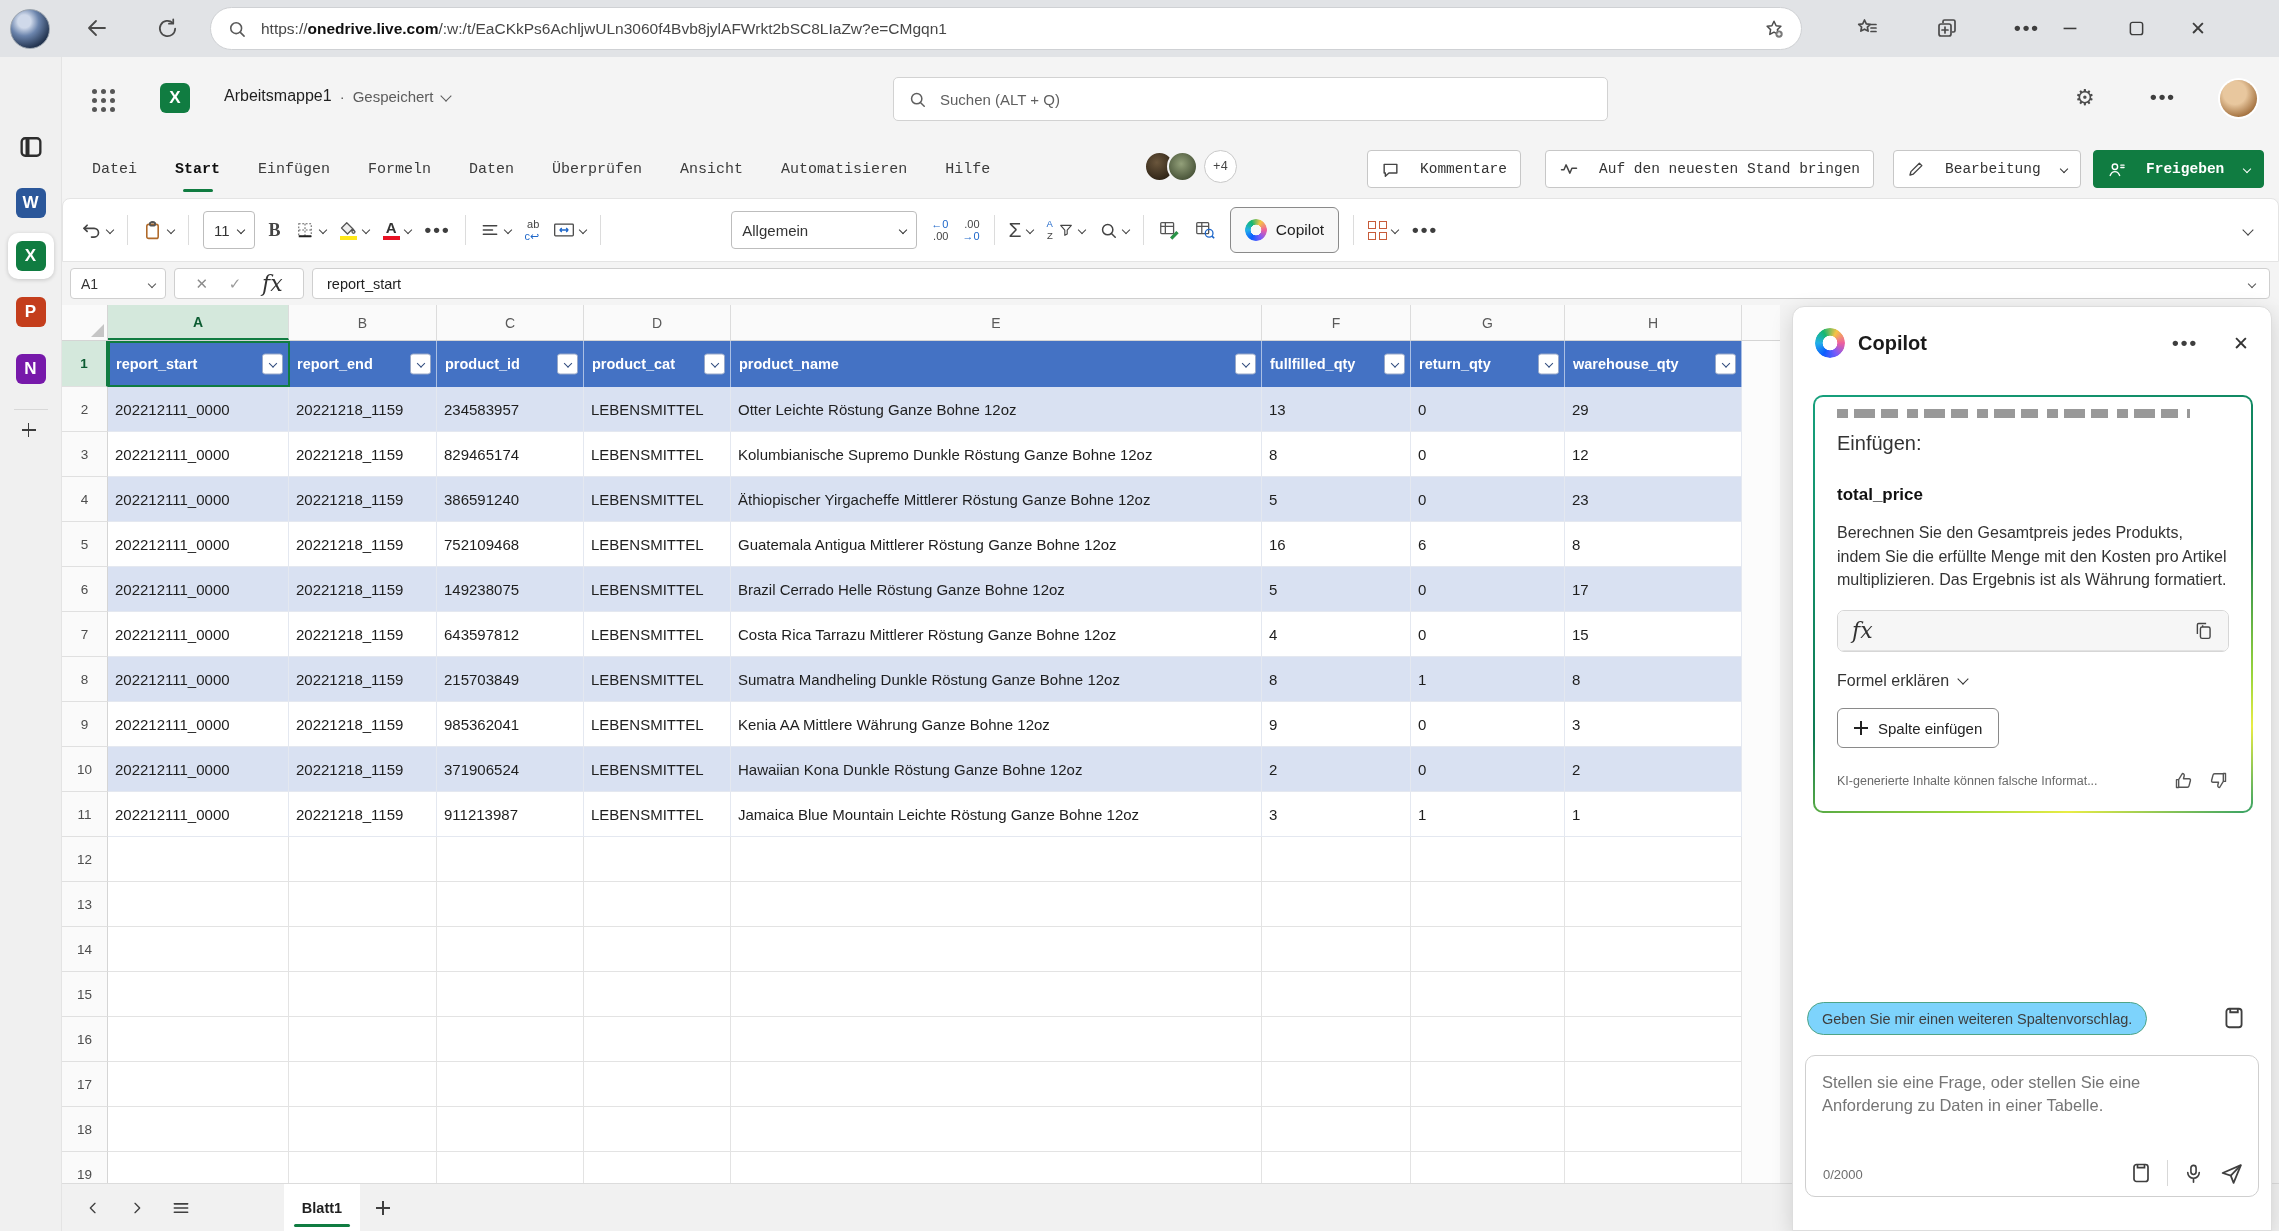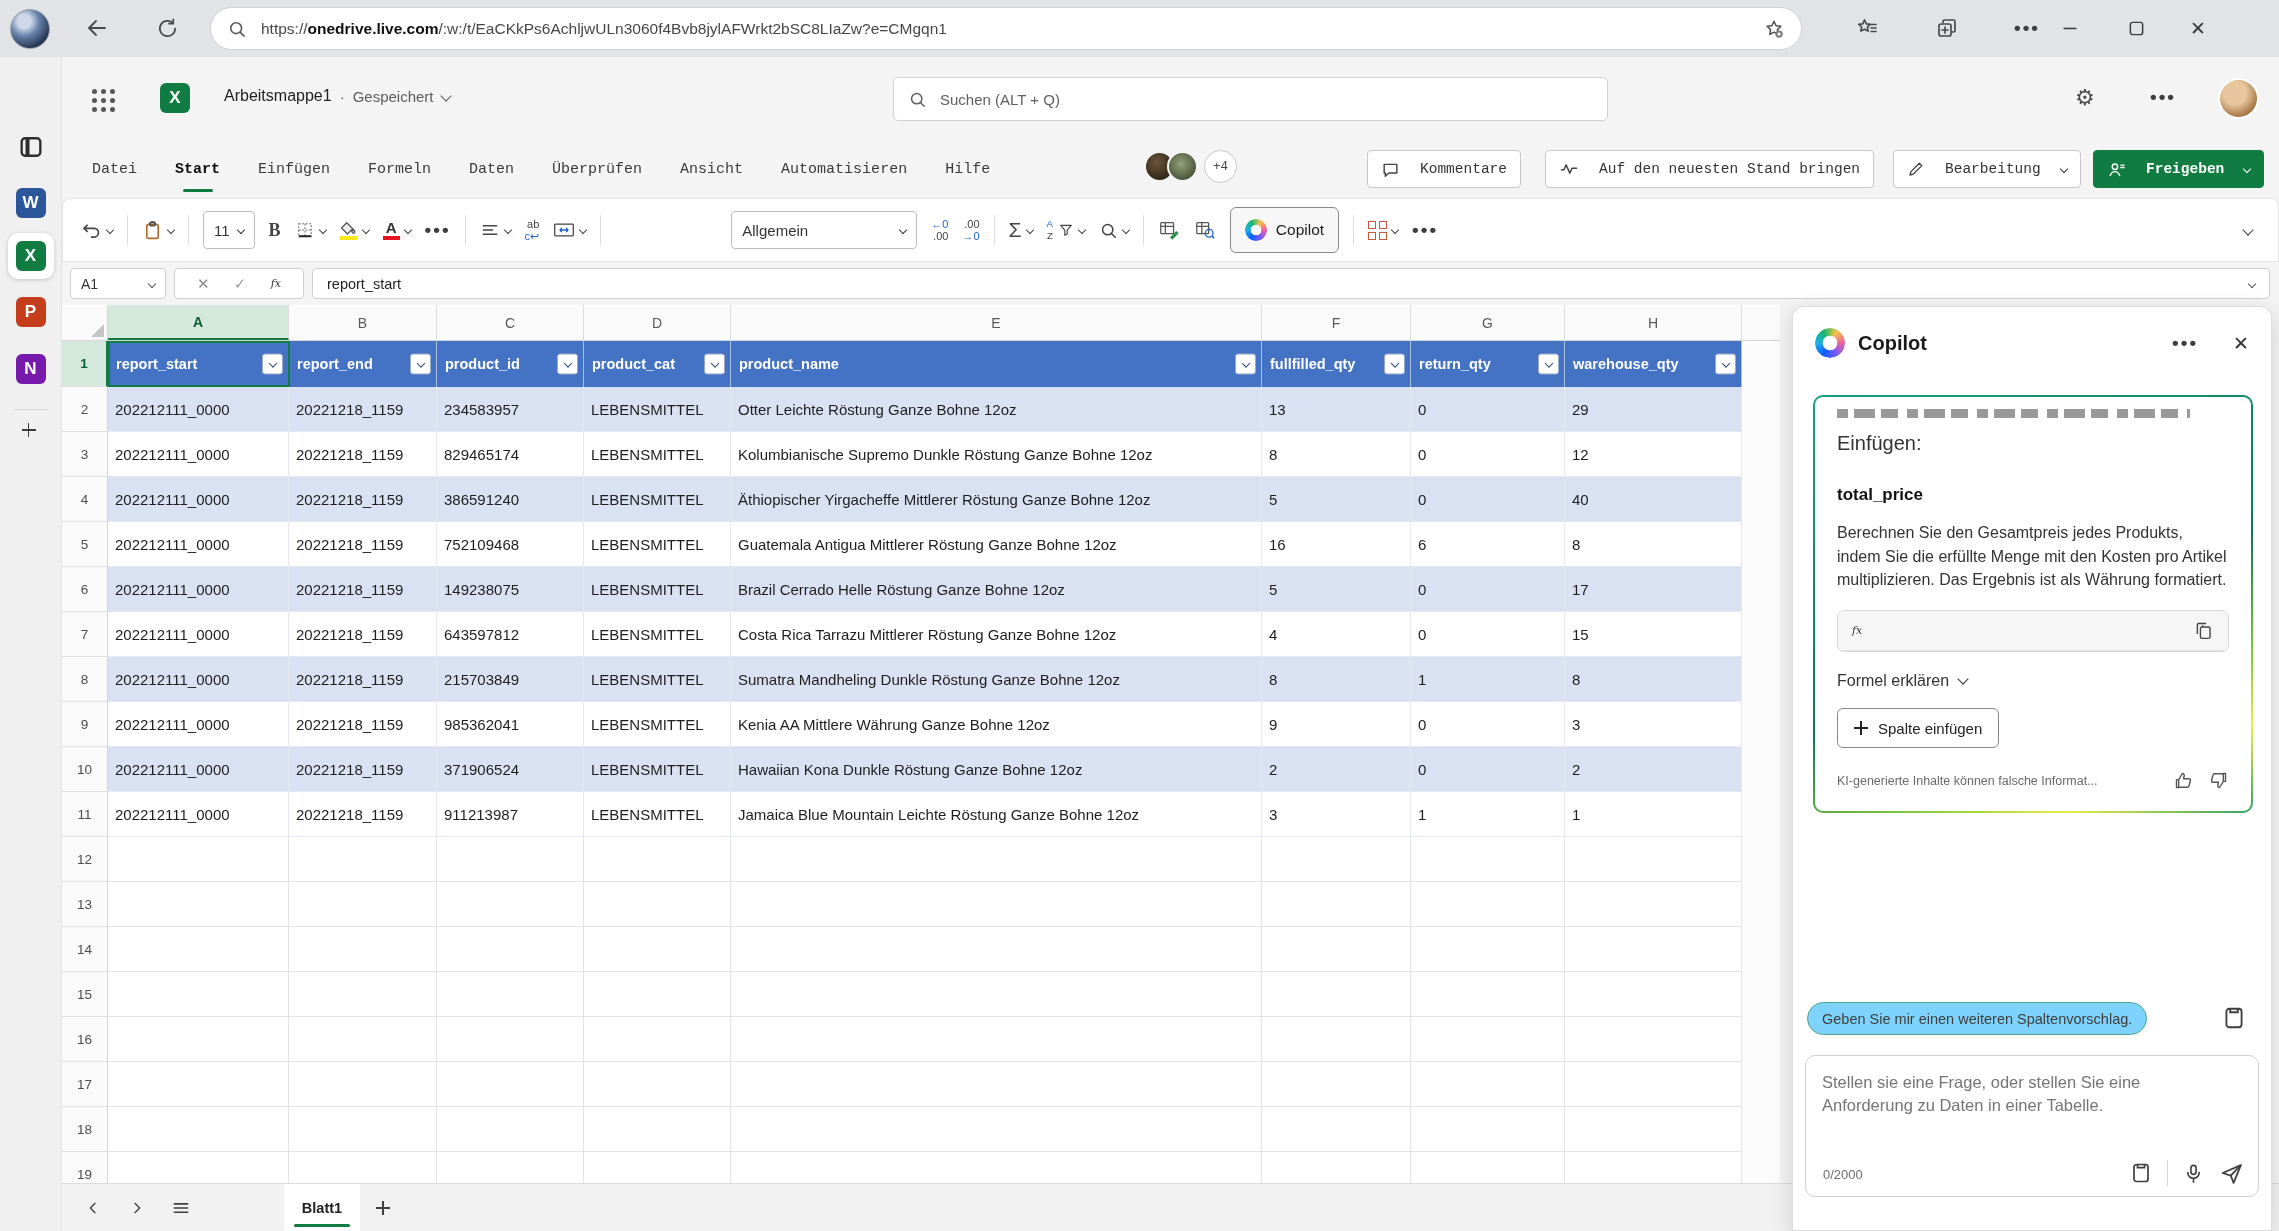--- a/index.html
+++ b/index.html
@@ -57,21 +57,21 @@
   #copilot-btn{border:1.6px solid #8a8a8a;background:#f7f7f7;border-radius:6px;height:44px;display:flex;align-items:center;gap:9px;padding:0 14px;font-size:15.5px;color:#222;}
   .cplogo{width:22px;height:22px;border-radius:50%;flex:0 0 auto;
      background:conic-gradient(from 210deg,#0b5cff,#23b0e8,#15b76f,#f5c344,#ee5f9e,#7a5af8,#0b5cff);
      -webkit-mask:radial-gradient(circle,transparent 0 33%,#000 36%);mask:radial-gradient(circle,transparent 0 33%,#000 36%);}
   .orange-grid{display:grid;grid-template-columns:8px 8px;grid-gap:3px;}
   .orange-grid i{width:8px;height:8px;border:1.6px solid #c75b39;box-sizing:border-box;}
 
   
   #formula-row{left:62px;top:262px;width:2217px;height:43px;background:#f4f4f4;}
   .fbox{position:absolute;top:6px;height:31px;background:#fff;border:1px solid #cfcfcf;border-radius:4px;box-sizing:border-box;display:flex;align-items:center;}
-  #fx-italic{font-family:"DejaVu Serif",serif;font-style:italic;font-size:11px;color:#333;}
+  #fx-italic{font-family:"DejaVu Serif",serif;font-style:italic;font-size:22px;color:#333;}
 
   
   #sheet{left:62px;top:305px;width:1718px;height:878px;background:#fcfcfc;}
   #colhead{position:absolute;left:0;top:0;width:1718px;height:36px;background:#fafafa;border-bottom:1px solid #d5d5d5;display:flex;box-sizing:border-box;}
   #corner-cell{width:46px;height:100%;border-right:1px solid #d5d5d5;box-sizing:border-box;position:relative;background:#fafafa;}
   #corner-cell::after{content:"";position:absolute;right:3px;bottom:3px;border-left:13px solid transparent;border-bottom:13px solid #c5c5c5;}
   .colL{height:100%;display:flex;align-items:center;justify-content:center;font-size:14px;color:#5a5a5a;border-right:1px solid #dcdcdc;box-sizing:border-box;}
   .colL.sel{background:#d4e8dc;color:#0c5c32;border-bottom:2px solid #107c41;font-weight:600;}
   #grid-rows{position:absolute;left:0;top:36px;width:1718px;height:842px;overflow:hidden;}
   .grow{display:flex;}
@@ -544,21 +544,21 @@
         </div>
         <div class="grow" style="height: 45px;">
           <div class="rnum">4</div>
           <div class="dcell band" style="width: 181px;">202212111_0000</div>
           <div class="dcell band" style="width: 148px;">20221218_1159</div>
           <div class="dcell band" style="width: 147px;">386591240</div>
           <div class="dcell band" style="width: 147px;">LEBENSMITTEL</div>
           <div class="dcell band" style="width: 531px;">Äthiopischer Yirgacheffe Mittlerer Röstung Ganze Bohne 12oz</div>
           <div class="dcell band" style="width: 149px;">5</div>
           <div class="dcell band" style="width: 154px;">0</div>
-          <div class="dcell band" style="width: 177px;">40</div>
+          <div class="dcell band" style="width: 177px;">23</div>
         </div>
         <div class="grow" style="height: 45px;">
           <div class="rnum">5</div>
           <div class="dcell" style="width: 181px;">202212111_0000</div>
           <div class="dcell" style="width: 148px;">20221218_1159</div>
           <div class="dcell" style="width: 147px;">752109468</div>
           <div class="dcell" style="width: 147px;">LEBENSMITTEL</div>
           <div class="dcell" style="width: 531px;">Guatemala Antigua Mittlerer Röstung Ganze Bohne 12oz</div>
           <div class="dcell" style="width: 149px;">16</div>
           <div class="dcell" style="width: 154px;">6</div>

